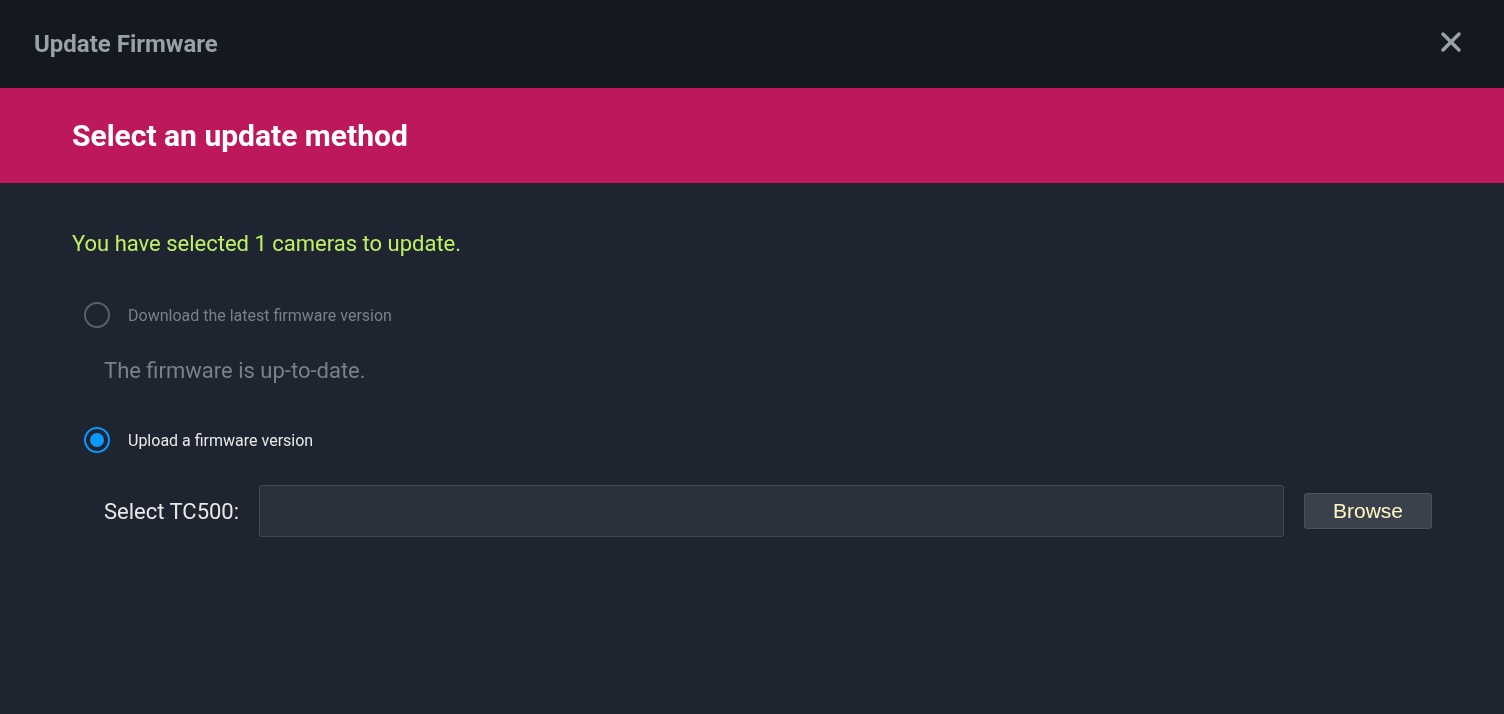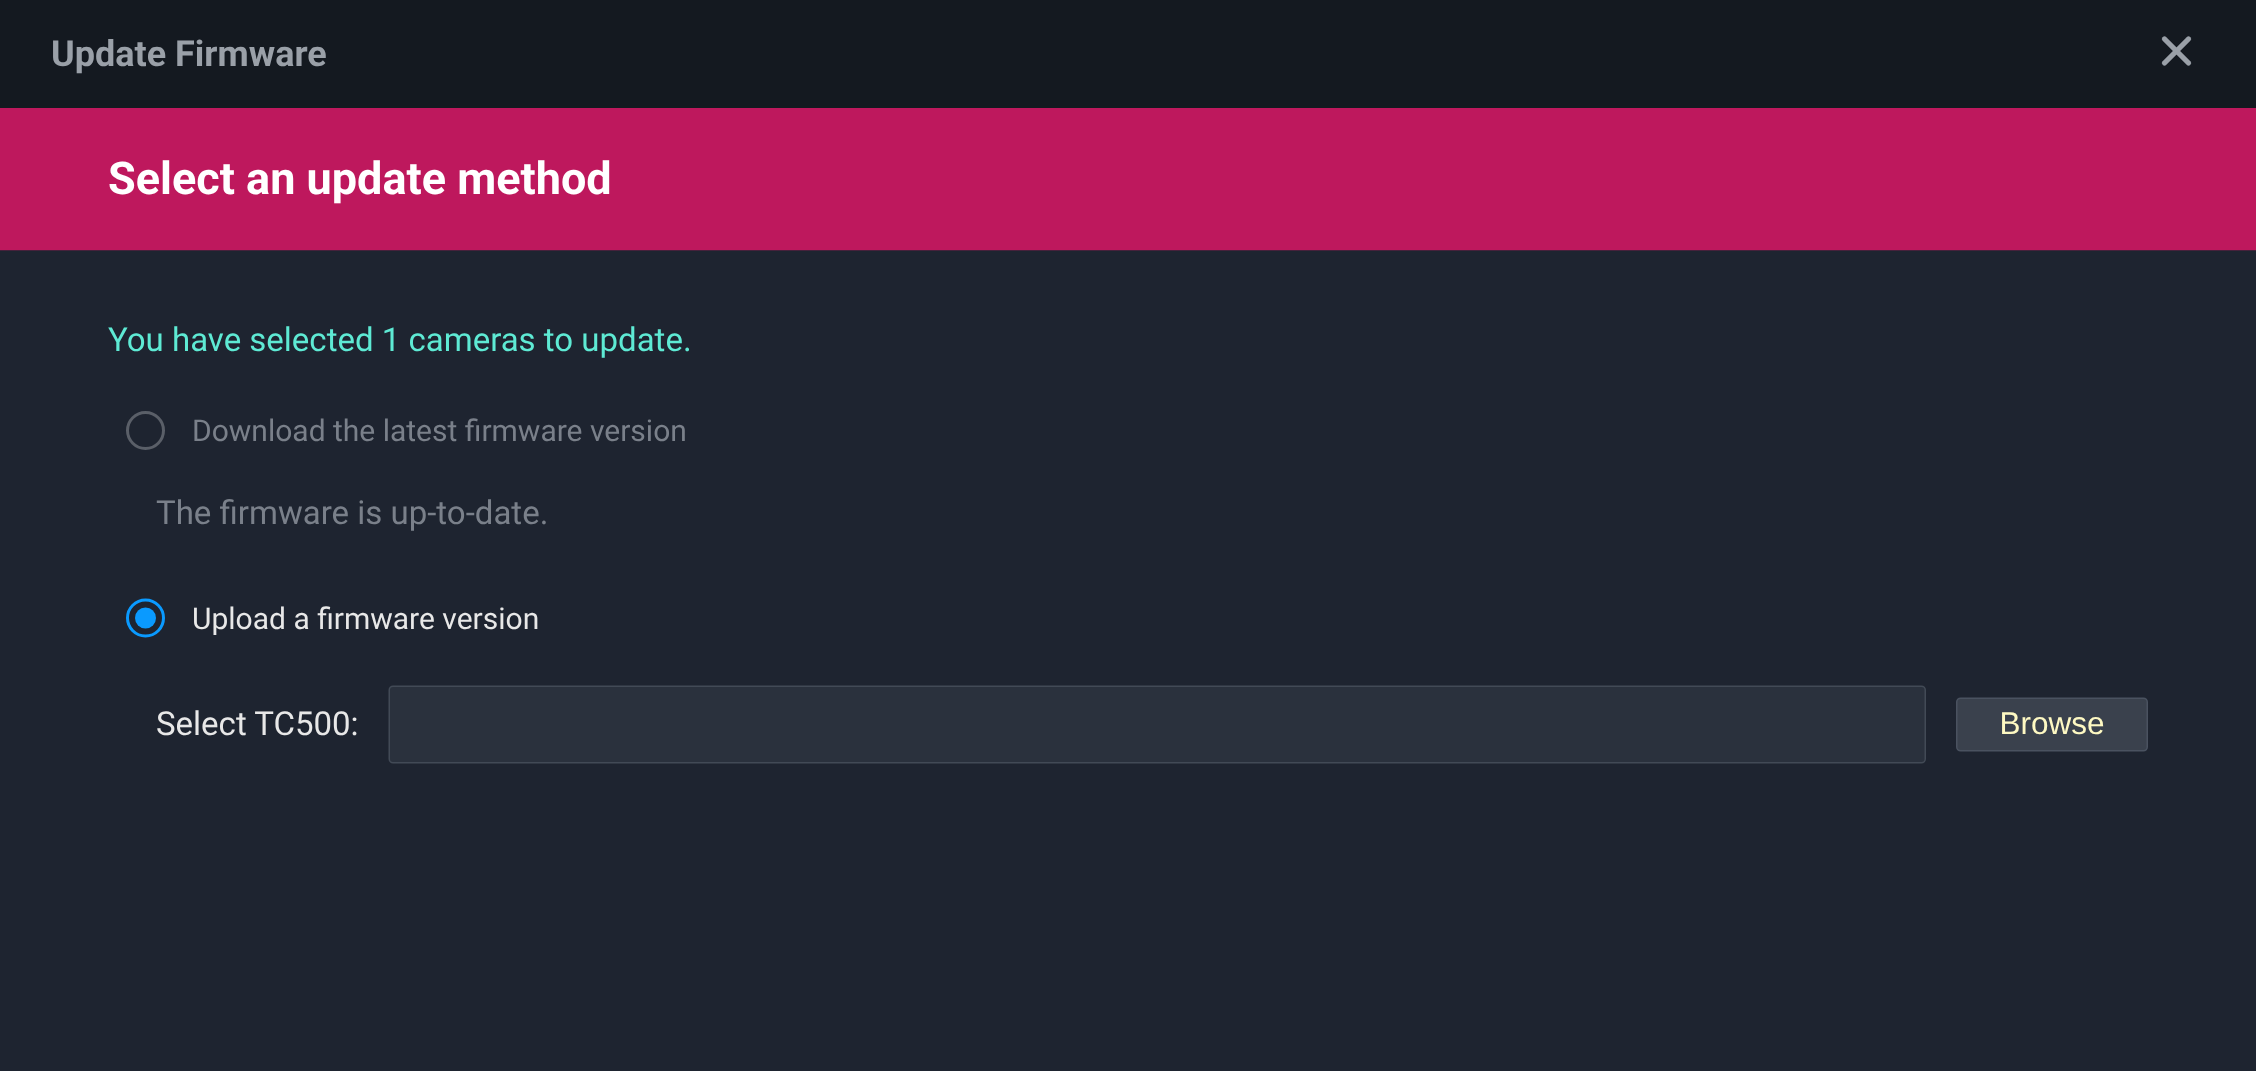--- a/index.html
+++ b/index.html
@@ -10,21 +10,21 @@
     body {
       font-family: -apple-system, BlinkMacSystemFont, "Segoe UI", Roboto, Helvetica, Arial, sans-serif;
       background: #1e2430;
       color: #e0e0e0;
       width: 1504px;
       height: 714px;
       overflow: hidden;
     }
     .titlebar {
       background: #141920;
-      height: 72px;
+      height: 88px;
       display: flex;
       align-items: center;
       justify-content: space-between;
       padding: 0 34px;
     }
     .titlebar-title {
       color: #9aa0a8;
       font-size: 24px;
       font-weight: 700;
     }
@@ -43,23 +43,23 @@
     .header-heading {
       color: #ffffff;
       font-size: 30px;
       font-weight: 700;
     }
     .content {
       padding: 48px 72px;
       background: #1e2430;
     }
     .intro-text {
-      color: #5eead4;
+      color: #bef264;
       font-size: 22px;
-      margin-bottom: 34px;
+      margin-bottom: 46px;
     }
     .option-group {
       margin-left: 12px;
     }
     .radio-row {
       display: flex;
       align-items: center;
       gap: 18px;
       margin-bottom: 30px;
     }
@@ -81,21 +81,21 @@
     .radio.selected {
       border-color: #0a9aff;
     }
     .radio-inner {
       width: 14px;
       height: 14px;
       border-radius: 50%;
       background: #0a9aff;
     }
     .radio-label {
-      font-size: 20px;
+      font-size: 16px;
       color: #e8e8e8;
     }
     .radio-label.disabled {
       color: #7a808a;
     }
     .sub-section {
       margin-left: 20px;
       margin-bottom: 44px;
     }
     .sub-text {

